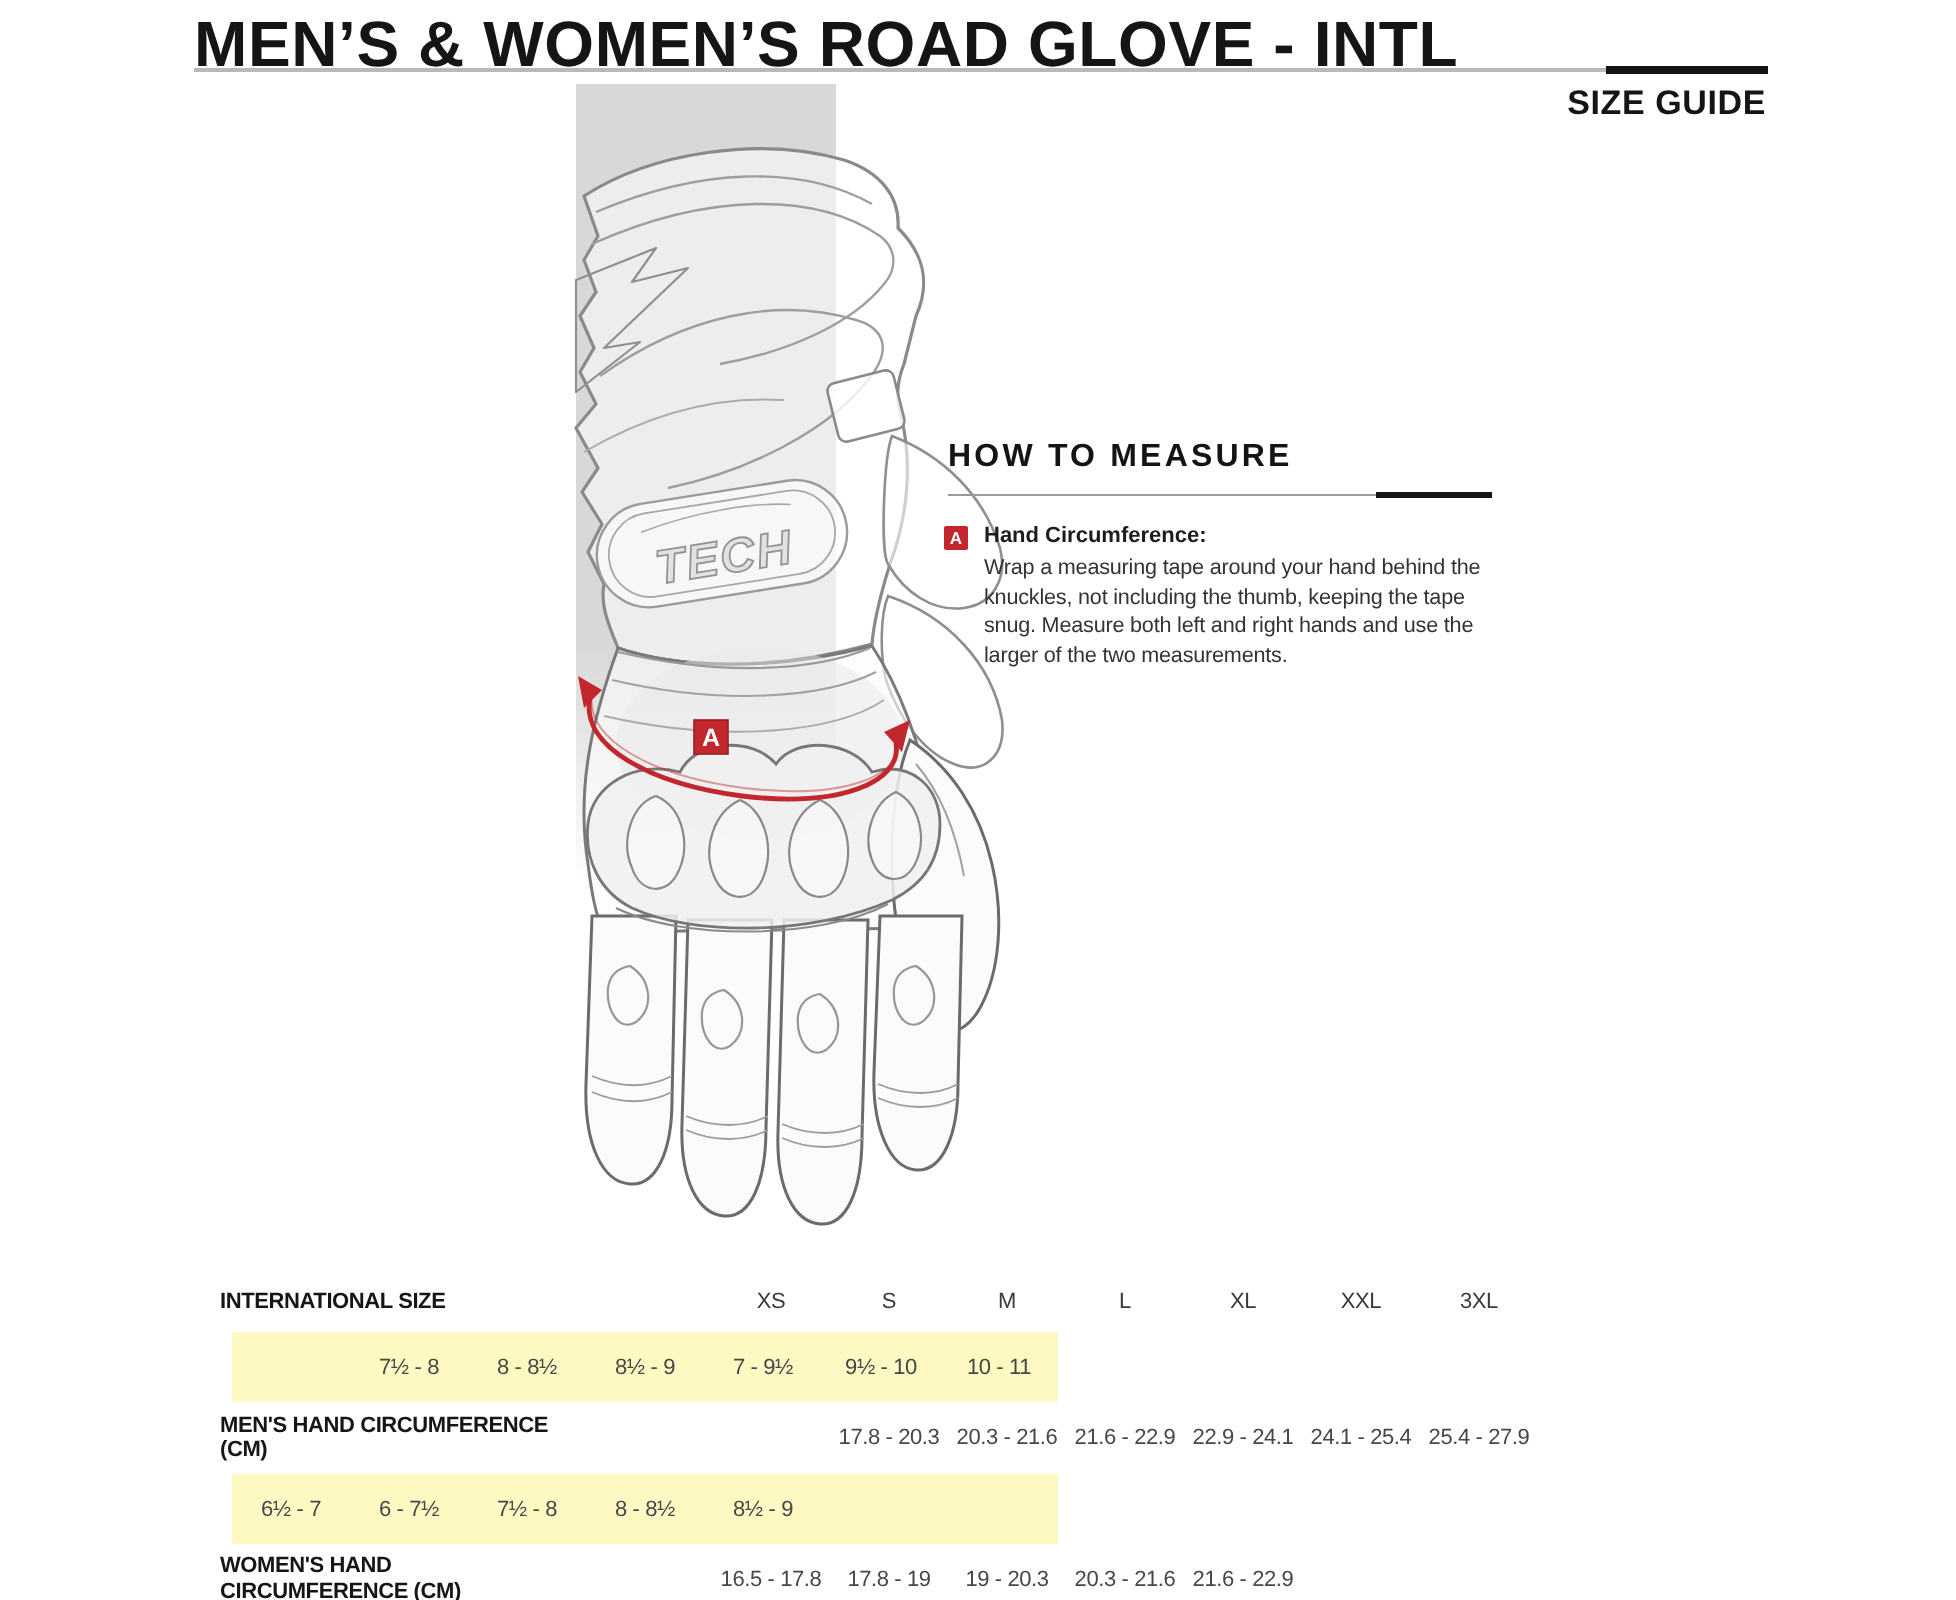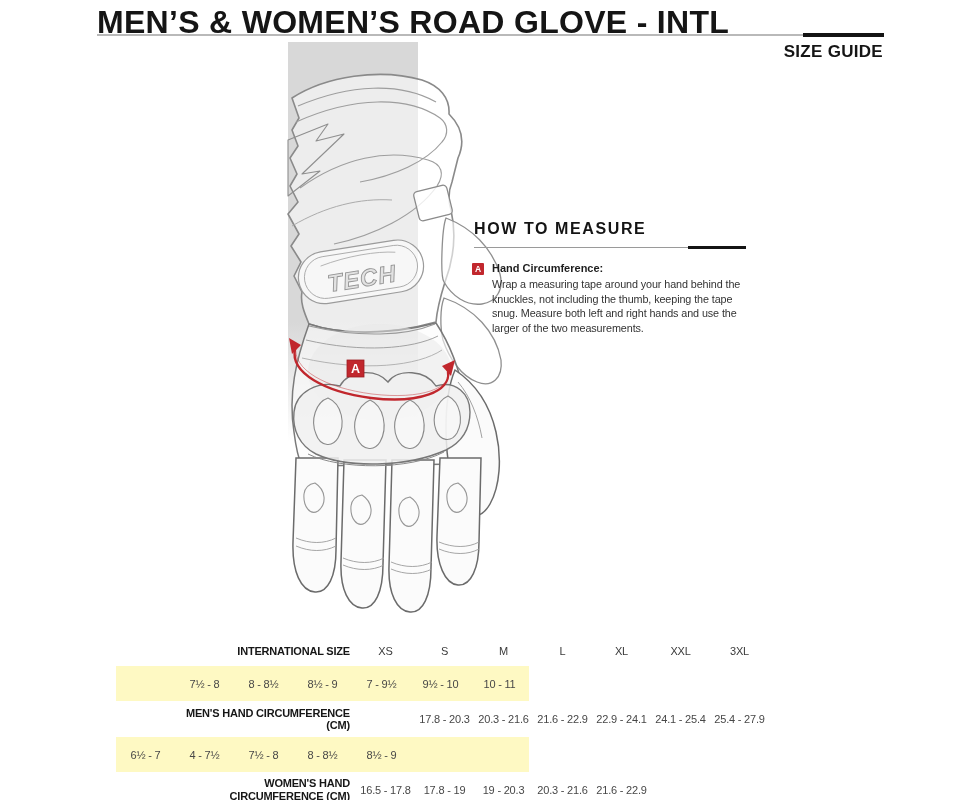--- a/index.html
+++ b/index.html
@@ -49,21 +49,21 @@
   .howto-item-body{font-size:10.8px;color:#333;line-height:14.6px;margin-top:2px;letter-spacing:-0.1px;}
   
   .glove-wrap{position:absolute;left:230px;top:40px;width:300px;height:600px;}
   
   .size-table{position:absolute;left:110px;top:636px;width:660px;font-size:11px;}
   .t-row{display:flex;align-items:center;}
   .t-row.h30{height:30px;}
   .t-row.h35{height:35px;}
   .t-row.h36{height:36px;}
   .t-label{
-    width:240px;flex:0 0 auto;text-align:right;
+    width:240px;flex:0 0 auto;text-align:left;
     font-weight:700;color:#161616;letter-spacing:-0.2px;line-height:12.5px;
   }
   .t-label span{display:inline-block;max-width:168px;}
   .t-data{
     margin-left:6px;width:413px;flex:0 0 auto;align-self:stretch;
     display:grid;grid-template-columns:repeat(7,59px);align-items:center;
   }
   .t-data.shaded{background:#fef9c3;}
   .t-cell{text-align:center;color:#474747;letter-spacing:-0.2px;white-space:nowrap;}
   .t-row.header .t-cell{color:#3a3a3a;}
@@ -225,21 +225,21 @@
       <div class="t-cell">21.6 - 22.9</div>
       <div class="t-cell">22.9 - 24.1</div>
       <div class="t-cell">24.1 - 25.4</div>
       <div class="t-cell">25.4 - 27.9</div>
     </div>
   </div>
 
   <div class="t-row h35">
     <div class="t-data shaded">
       <div class="t-cell">6½ - 7</div>
-      <div class="t-cell">4 - 7½</div>
+      <div class="t-cell">6 - 7½</div>
       <div class="t-cell">7½ - 8</div>
       <div class="t-cell">8 - 8½</div>
       <div class="t-cell">8½ - 9</div>
       <div class="t-cell"></div>
       <div class="t-cell"></div>
     </div>
   </div>
 
   <div class="t-row h35">
     <div class="t-label"><span>WOMEN'S HAND CIRCUMFERENCE (CM)</span></div>

